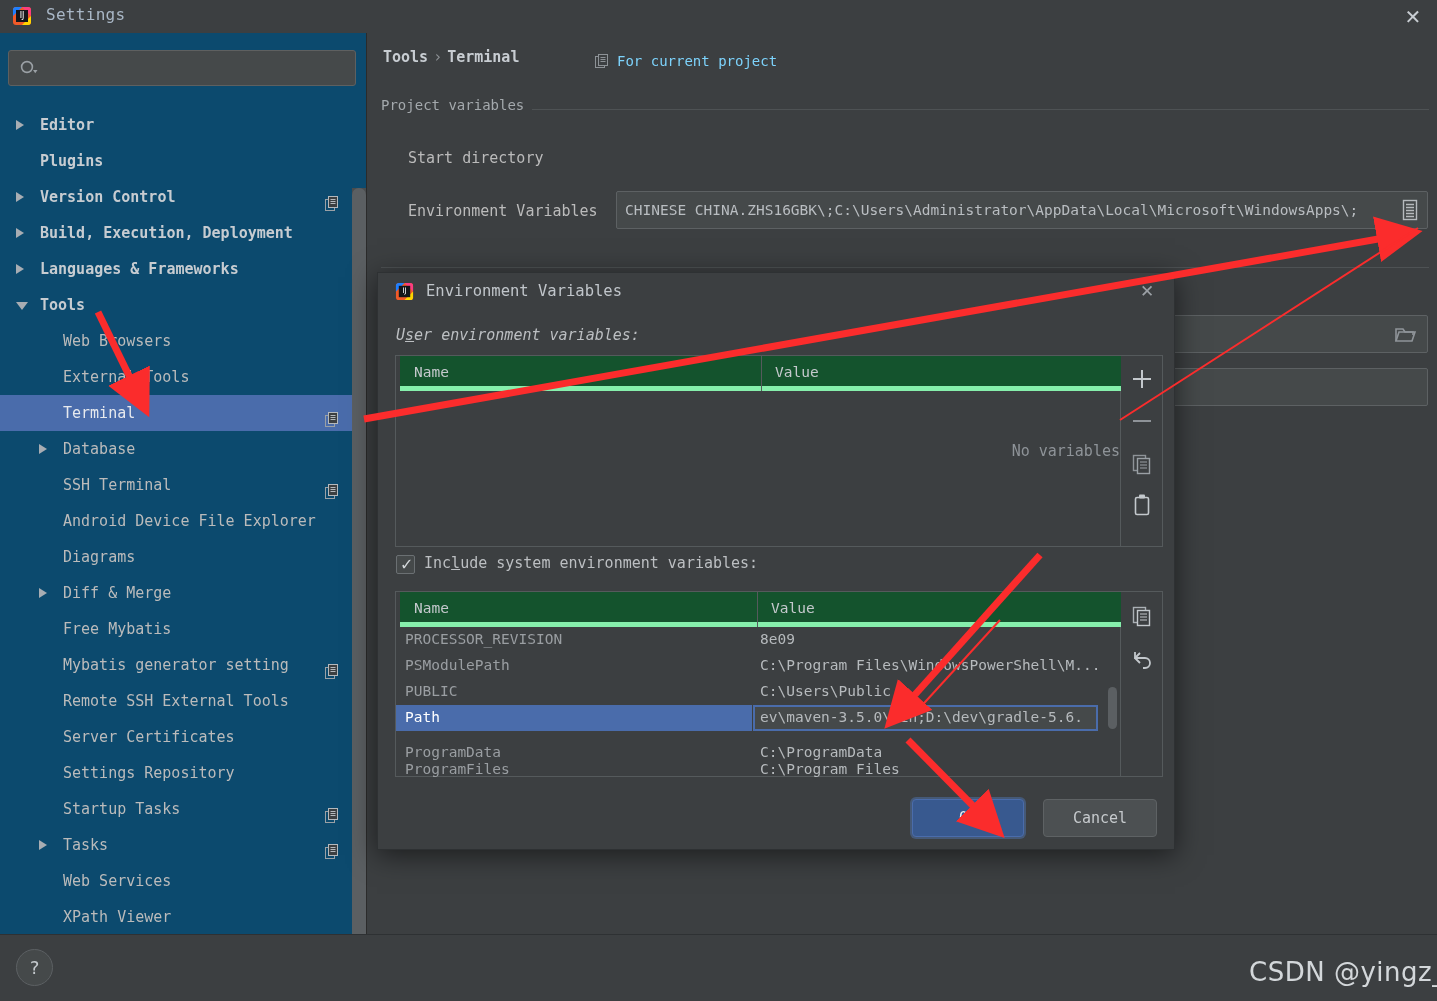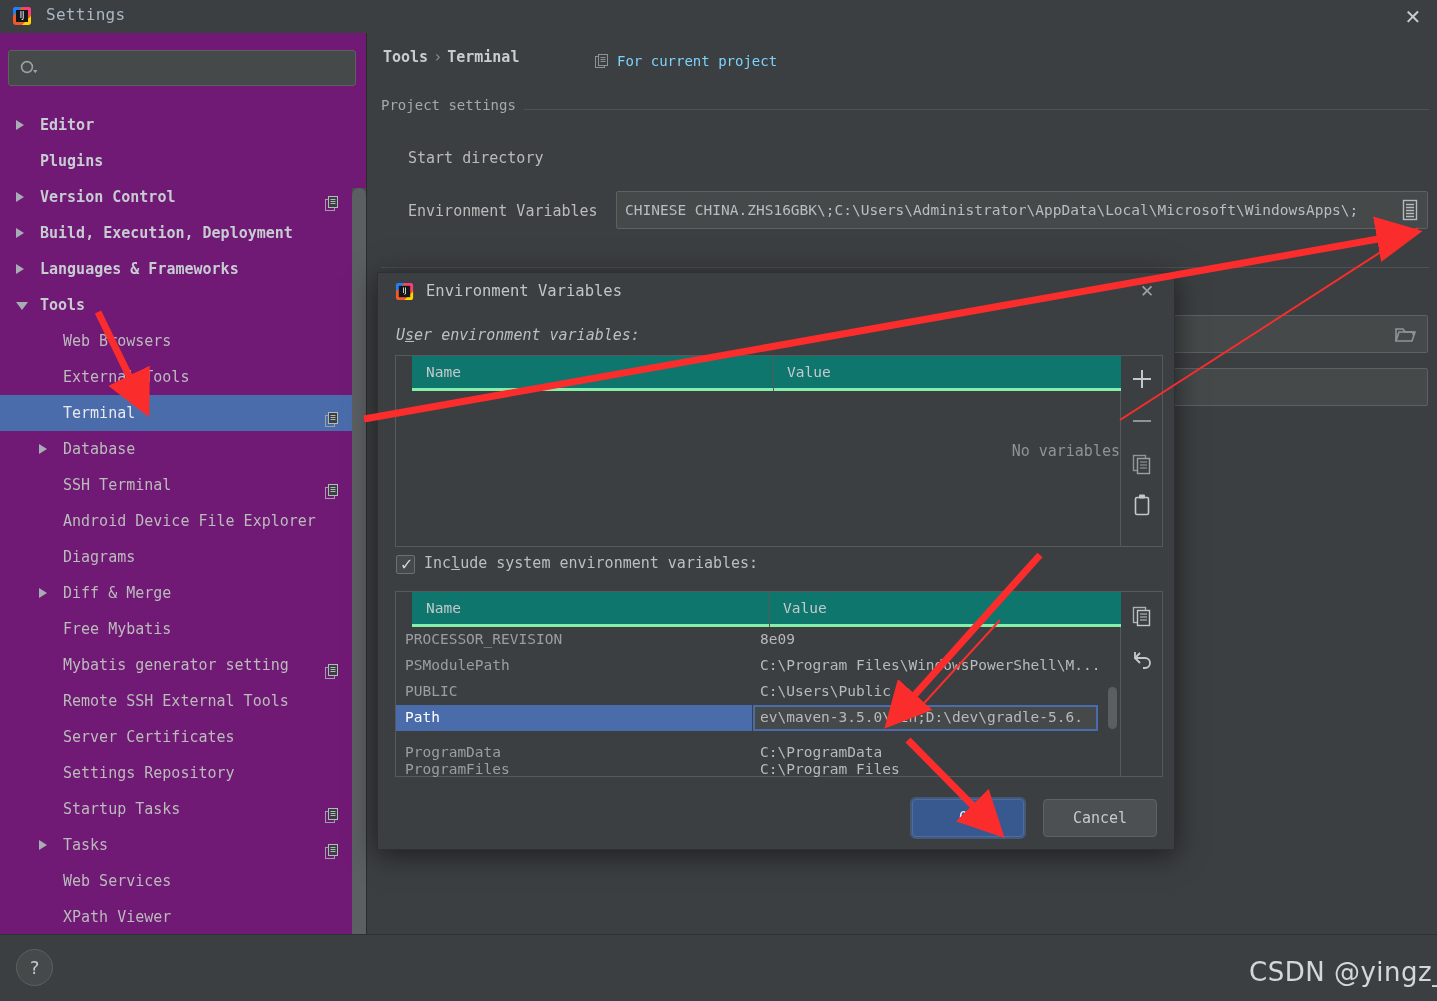--- a/index.html
+++ b/index.html
@@ -28,21 +28,21 @@
   }
   .close-x {
     position: absolute; right: 10px; top: 4px; width: 28px; height: 26px;
     color: #c8cdd2; font-size: 20px; text-align: center; line-height: 26px;
     font-family: "DejaVu Sans", sans-serif;
   }
 
   
   .sidebar {
     position: absolute; left: 0; top: 33px; width: 367px; height: 901px;
-    background: #701a75;
+    background: #0c4a6e;
   }
   .search-wrap {
     position: absolute; left: 8px; top: 17px; width: 348px; height: 36px;
     border: 1px solid #5e6060; border-radius: 3px; background: #45494a;
   }
   .search-icon {
     position: absolute; left: 10px; top: 8px; width: 20px; height: 20px;
   }
   .search-input {
     position: absolute; left: 38px; top: 0; width: 300px; height: 34px;
@@ -138,22 +138,22 @@
   }
   .modal-lbl {
     position: absolute; font-size: 15px; color: #bcbfc2; white-space: nowrap;
   }
   .u-under { text-decoration: underline; }
 
   .tbl {
     position: absolute; border: 1px solid #555a5c; background: #3c3f41;
   }
   .tbl-head {
-    position: absolute; left: 16px; top: 0; height: 35px; width: 100%;
-    border-bottom: 3px solid #86efac; background: #0f766e;
+    position: absolute; left: 4px; top: 0; height: 35px; width: 100%;
+    border-bottom: 5px solid #86efac; background: #14532d;
   }
   .th {
     position: absolute; top: 8px; font-size: 14.5px; color: #c5c9cd;
   }
   .col-split {
     position: absolute; top: 0; width: 1px; height: 35px; background: #555a5c;
   }
   .empty-msg {
     position: absolute; width: 100%; text-align: right; font-size: 15px;
     color: #8e9398;
@@ -376,21 +376,21 @@
     </div>
     <div class="for-project">
       <span class="ic">
         <svg width="16" height="14" viewBox="0 0 16 14">
           <rect x="0.5" y="2.5" width="9" height="11" fill="none" stroke="#8d9296"></rect>
           <rect x="3.5" y="0.5" width="9" height="11" fill="#3c3f41" stroke="#8d9296"></rect>
           <path d="M5.5 3.5h5M5.5 5.5h5M5.5 7.5h5" stroke="#8d9296" stroke-width="1"></path>
         </svg>
       </span><span>For current project</span>
     </div>
-    <div class="section-title">Project settings</div>
+    <div class="section-title">Project variables</div>
     <div class="section-rule"></div>
 
     <div class="fld-label" style="left:41px; top:116px;">Start directory</div>
 
     <div class="fld-label" style="left:41px; top:169px;">Environment Variables</div>
     <div class="fld-box" style="left:249px; top:158px; width:812px; height:38px;padding-left:40px;">
       <div class="fld-val" style="left:8px; top:10px; width:762px;">CHINESE_CHINA.ZHS16GBK\;C:\Users\Administrator\AppData\Local\Microsoft\WindowsApps\;</div>
       <span class="lines-ic" style="right:8px; top:7px;">
         <svg width="18" height="22" viewBox="0 0 18 22">
           <rect x="2.5" y="1.5" width="13" height="19" fill="none" stroke="#b6babd" stroke-width="1.4"></rect>

